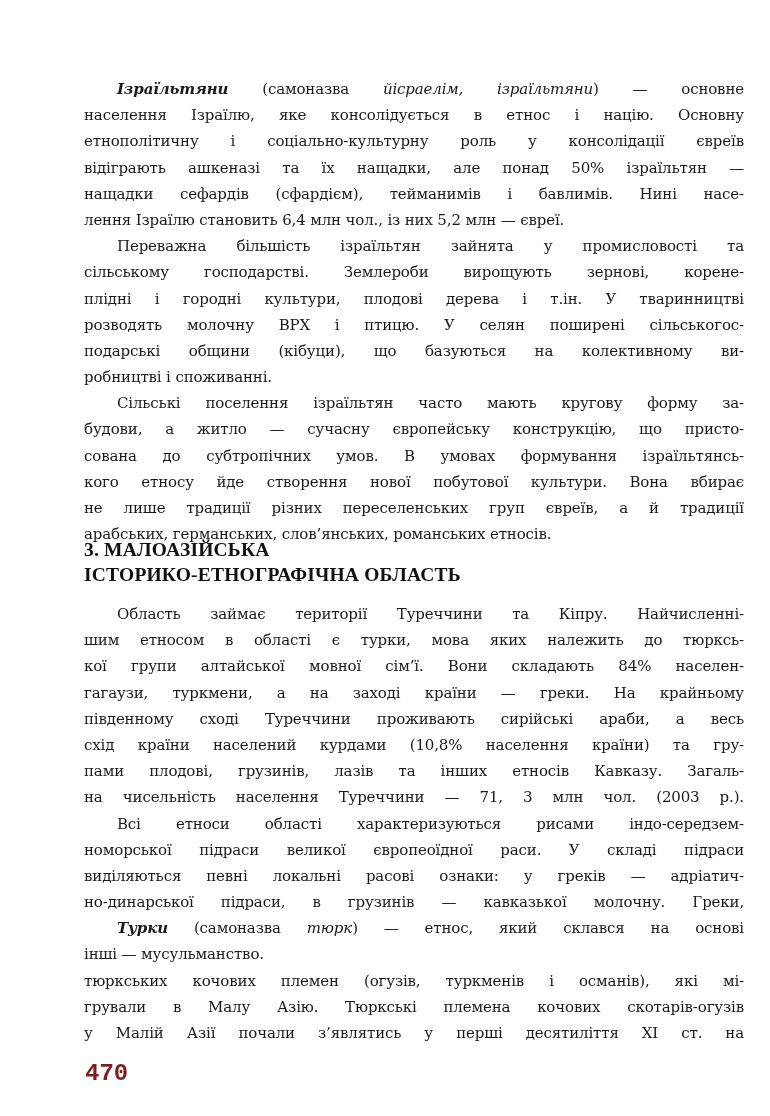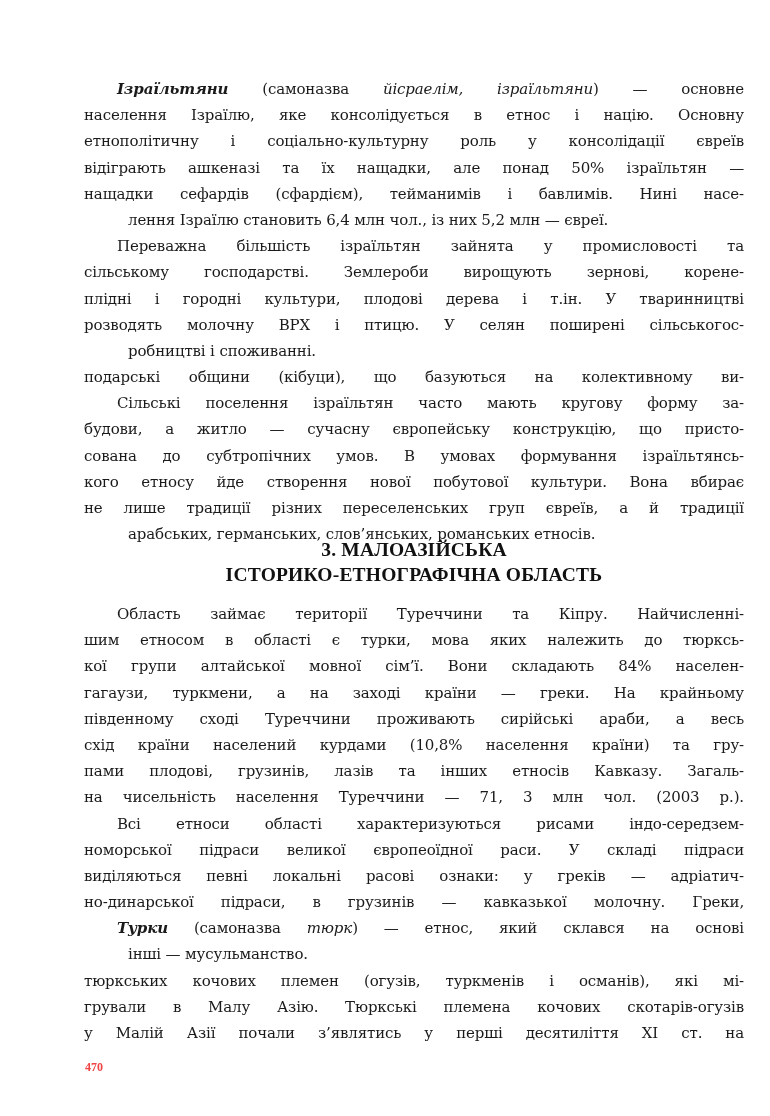--- a/index.html
+++ b/index.html
@@ -1,48 +1,48 @@
 <!DOCTYPE html>
 <html><head>
 <meta charset="utf-8">
 <style>
   html, body { margin: 0; padding: 0; background: #ffffff; }
   body { width: 770px; height: 1116px; position: relative; overflow: hidden;
          font-family: "DejaVu Serif", "Liberation Serif", serif; color: #1a1a1a; }
   .page { position: absolute; left: 84px; top: 76px; width: 660px; }
   .line { display: block; height: 26.2px; line-height: 26.2px; font-size: 15px;
           white-space: nowrap; text-align: justify; text-align-last: justify; letter-spacing: -0.15px; }
-  .line.last { text-align-last: left; margin-left: 44px; }
+  .line.last { text-align-last: left; }
   .line.indent { padding-left: 33px; }
   .line b { font-weight: bold; font-style: italic; }
   .line i { font-style: italic; }
-  .heading { position: absolute; left: 84px; width: 660px; text-align: center;
+  .heading { position: absolute; left: 84px; width: 660px; text-align: left;
              font-family: "Liberation Serif", "DejaVu Serif", serif; font-weight: bold;
              font-size: 19.5px; line-height: 25px; letter-spacing: 0.2px; color: #111; }
   .h1 { top: 537px; } .h2 { top: 562px; }
   .block2 { top: 601px; }
   .pageno { position: absolute; left: 85px; top: 1060px; font-weight: bold;
-            font-size: 12px; font-family: Liberation Serif, serif; color:#ef4444; }
+            font-size: 24px; font-family: Liberation Mono, monospace; color:#7f1d1d; }
 </style>
 </head>
 <body>
 
 <div class="page" id="sec1">
     <span class="line indent"><b>Ізраїльтяни</b><span> (самоназва </span><i>йісраелім, ізраїльтяни</i><span>) — основне</span></span>
     <span class="line"><span>населення Ізраїлю, яке консолідується в етнос і націю. Основну</span></span>
     <span class="line"><span>етнополітичну і соціально-культурну роль у консолідації євреїв</span></span>
     <span class="line"><span>відіграють ашкеназі та їх нащадки, але понад 50% ізраїльтян —</span></span>
     <span class="line"><span>нащадки сефардів (сфардієм), тейманимів і бавлимів. Нині насе-</span></span>
     <span class="line last"><span>лення Ізраїлю становить 6,4 млн чол., із них 5,2 млн — євреї.</span></span>
     <span class="line indent"><span>Переважна більшість ізраїльтян зайнята у промисловості та</span></span>
     <span class="line"><span>сільському господарстві. Землероби вирощують зернові, корене-</span></span>
     <span class="line"><span>плідні і городні культури, плодові дерева і т.ін. У тваринництві</span></span>
     <span class="line"><span>розводять молочну ВРХ і птицю. У селян поширені сільськогос-</span></span>
+    <span class="line"><span>подарські общини (кібуци), що базуються на колективному ви-</span></span>
     <span class="line last"><span>робництві і споживанні.</span></span>
-    <span class="line"><span>подарські общини (кібуци), що базуються на колективному ви-</span></span>
     <span class="line indent"><span>Сільські поселення ізраїльтян часто мають кругову форму за-</span></span>
     <span class="line"><span>будови, а житло — сучасну європейську конструкцію, що присто-</span></span>
     <span class="line"><span>сована до субтропічних умов. В умовах формування ізраїльтянсь-</span></span>
     <span class="line"><span>кого етносу йде створення нової побутової культури. Вона вбирає</span></span>
     <span class="line"><span>не лише традиції різних переселенських груп євреїв, а й традиції</span></span>
     <span class="line last"><span>арабських, германських, слов’янських, романських етносів.</span></span>
   </div>
 
 <div class="heading h1">3. МАЛОАЗІЙСЬКА</div>
 <div class="heading h2">ІСТОРИКО-ЕТНОГРАФІЧНА ОБЛАСТЬ</div>

